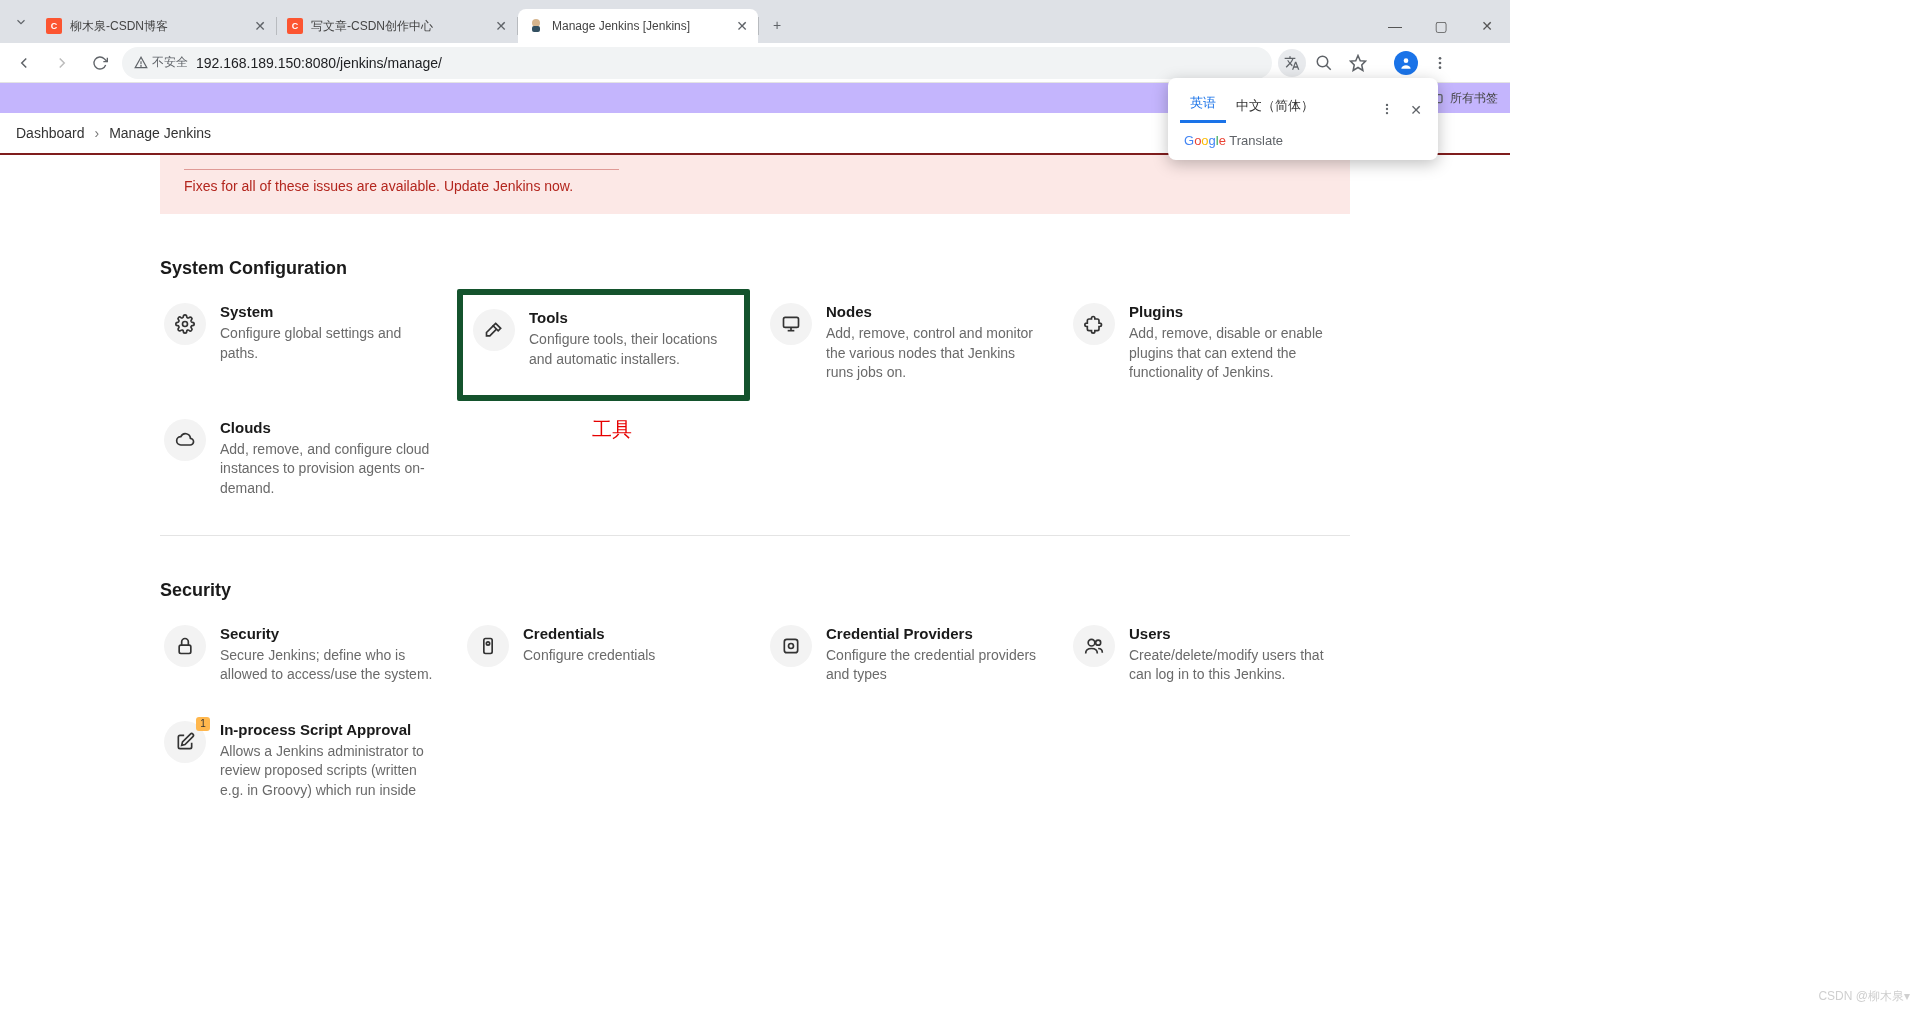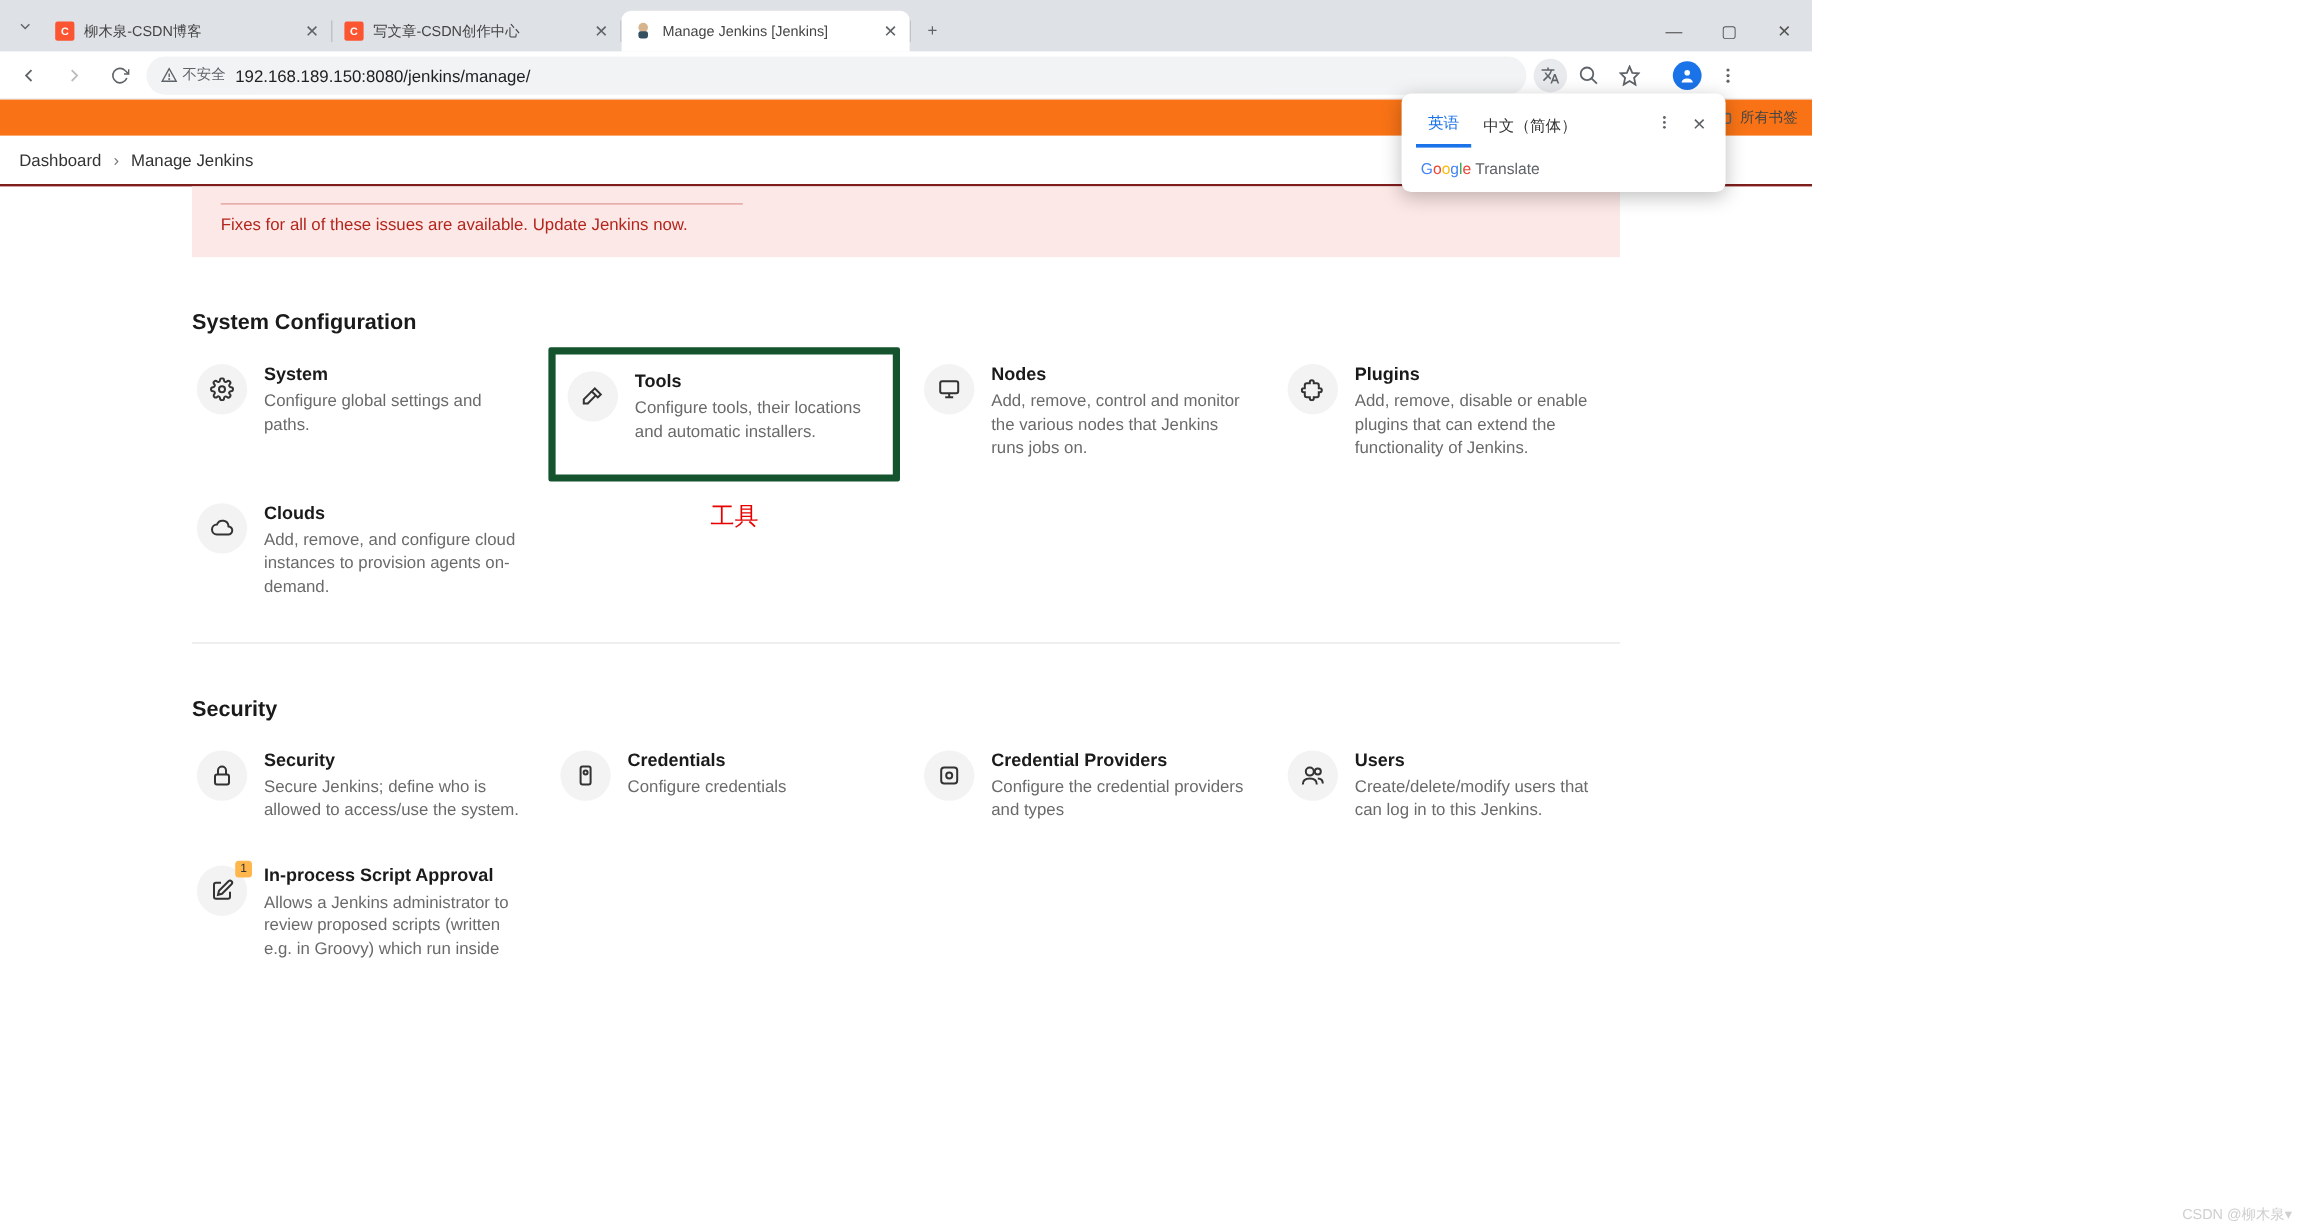--- a/index.html
+++ b/index.html
@@ -22,24 +22,24 @@
 
   .toolbar { height: 40px; background:#fff; border-bottom:1px solid #e4e4e4; display:flex; align-items:center; padding:0 8px; gap:6px;text-align:center;}
   .tb-btn { width:32px; height:32px; display:flex; align-items:center; justify-content:center; border-radius:50%; color:#5f6368;}
   .tb-btn.disabled { color:#bcbcbc;}
   .omnibox { flex:1; height:32px; background:#f1f3f4; border-radius:16px; display:flex; align-items:center; padding:0 12px; gap:8px; max-width:1150px;}
   .omnibox .warn { display:flex; align-items:center; gap:4px; color:#5f6368; font-size:12px;}
   .omnibox .url { color:#202124; font-size:14px;}
   .toolbar .right-icons { display:flex; align-items:center; gap:2px;}
   .avatar-dot { width:24px; height:24px; border-radius:50%; background:#1a73e8; display:flex; align-items:center; justify-content:center; color:#fff;}
 
-  .bookmarks-bar { height:30px; background:#f97316; display:flex; align-items:center; justify-content:flex-end; padding:0 12px; gap:6px; color:#444; font-size:12px;}
+  .bookmarks-bar { height:30px; background:#c4b5fd; display:flex; align-items:center; justify-content:flex-end; padding:0 12px; gap:6px; color:#444; font-size:12px;}
 
   .translate-popover { position:absolute; top:78px; right:72px; width:270px; background:#fff; border-radius:8px; box-shadow:0 4px 16px rgba(0,0,0,0.25); z-index:100; padding:6px 0 10px 0;}
-  .translate-popover .langs { display:flex; align-items:center; padding:0 12px;}
+  .translate-popover .langs { display:flex; align-items:flex-end; padding:0 12px;}
   .translate-popover .lang { padding:10px 10px 8px 10px; font-size:13px; color:#333; cursor:pointer;}
   .translate-popover .lang.active { color:#1a73e8; border-bottom:3px solid #1a73e8; font-weight:500;}
   .translate-popover .pop-actions { margin-left:auto; display:flex; gap:8px;}
   .translate-popover .pop-actions div { color:#5f6368; padding:4px;}
   .translate-popover .brand { padding:10px 16px 2px 16px; color:#5f6368; font-size:13px;}
   .translate-popover .g1{color:#4285F4}.translate-popover .g2{color:#EA4335}.translate-popover .g3{color:#FBBC05}.translate-popover .g4{color:#34A853}
 
   .viewport { height: calc(100% - 113px); overflow-y:auto; position:relative;}
   .breadcrumbs { height:42px; display:flex; align-items:center; padding:0 16px; gap:10px; font-size:14px; color:#333; border-bottom: 2px solid #7f1d1d;}
   .breadcrumbs .sep { color:#777;}
@@ -56,21 +56,21 @@
   .card .icon-circle svg { width:20px; height:20px; stroke:#333; fill:none; stroke-width:2;}
   .card .info .title { font-weight:600; color:#1a1a1a; font-size:15px; margin-bottom:4px;}
   .card .info .desc { color:#6a6a6a; font-size:14px; line-height:1.4;}
   .card .badge-count { position:absolute; top:-4px; right:-4px; background:#ffb74d; color:#333; font-size:10px; width:14px; height:14px; border-radius:3px; display:flex; align-items:center; justify-content:center;}
 
   .highlight-frame { border:6px solid #14532d; padding:8px 6px 12px 6px; margin:-8px -6px -12px -6px; border-radius:2px;}
   .annotation { position:absolute; color:#e60000; font-size:20px; }
 
   .section-divider { border:none; border-top:1px solid #e4e4e4; margin-top:30px;}
 
-  .watermark { position:fixed; bottom:0; right:10px; color:#cfcfcf; font-size:12px;}
+  .watermark { position:fixed; bottom:16px; right:10px; color:#cfcfcf; font-size:12px;}
   ::-webkit-scrollbar { width:16px;} ::-webkit-scrollbar-thumb{background:#c1c1c1;}
 </style>
 </head>
 <body>
 
 <div class="window">
 
   <div class="tab-strip">
     <div class="tab-dropdown">
       <svg width="14" height="14" viewBox="0 0 24 24" fill="none" stroke="#5f6368" stroke-width="2">

